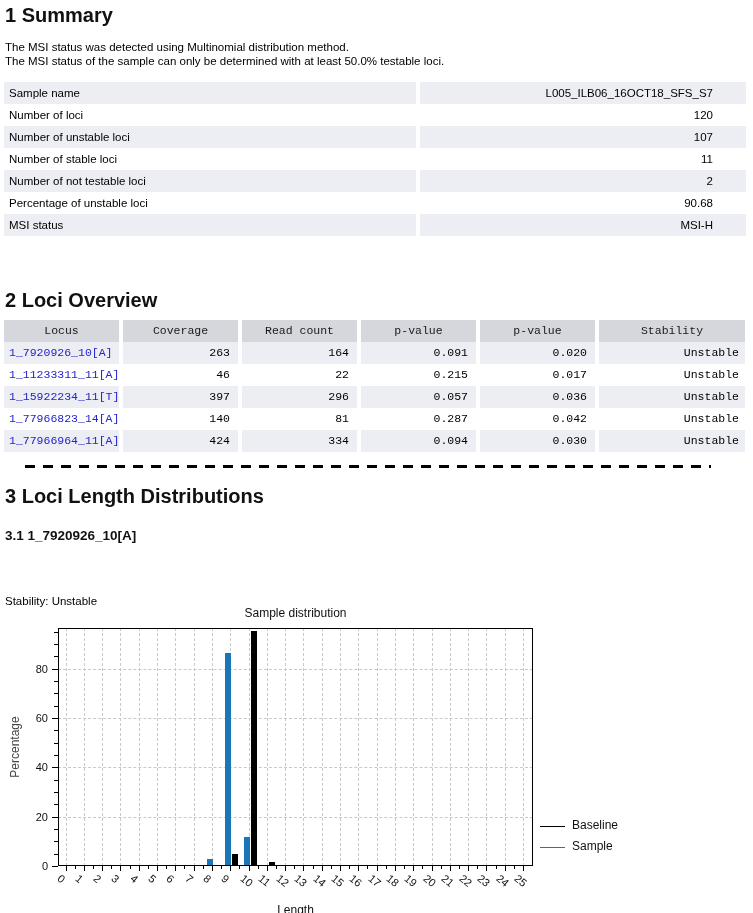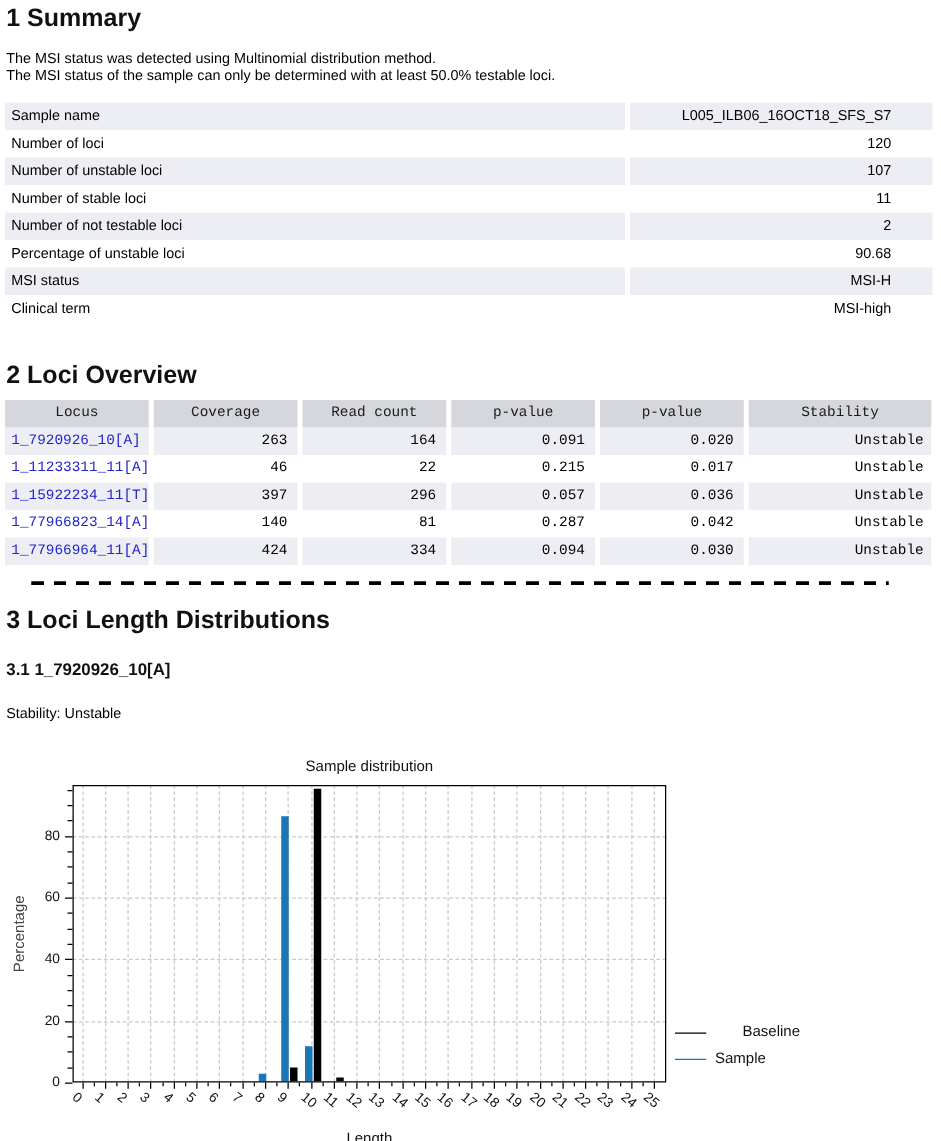--- a/index.html
+++ b/index.html
@@ -6,21 +6,21 @@
   body{width:753px;height:913px;position:relative;overflow:hidden;
        font-family:"Liberation Sans","DejaVu Sans",sans-serif;color:#000;}
   .abs{position:absolute;}
   .h1{font-size:20px;font-weight:bold;color:#111;}
   .h2{font-size:13.5px;font-weight:bold;color:#111;}
   .body-text{font-size:11.5px;line-height:14px;color:#000;}
 
   
   #summary-table{left:4px;top:82px;width:742px;}
   .srow{display:flex;height:22px;line-height:22px;font-size:11.5px;column-gap:4px;}
-  .srow .lbl{width:496px;padding-left:5px;box-sizing:border-box;}
+  .srow .lbl{width:412px;padding-left:5px;box-sizing:border-box;}
   .srow .val{flex:1;text-align:right;padding-right:33px;box-sizing:border-box;}
   .srow.shade .lbl,.srow.shade .val{background:#edeef3;}
 
   
   #loci-table{left:4px;top:320px;width:741px;}
   .lrow{display:flex;height:22px;line-height:22px;font-size:11.5px;column-gap:4px;margin-bottom:0;}
   .lrow .c{box-sizing:border-box;font-family:Liberation Mono, monospace;}
   .c0{width:115px;padding-left:5px;}
   .c1,.c2,.c3,.c4{width:115px;text-align:right;padding-right:8px;}
   .c5{width:146px;text-align:right;padding-right:6px;}
@@ -78,24 +78,20 @@
       <div class="val">2</div>
     </div>
     <div class="srow">
       <div class="lbl">Percentage of unstable loci</div>
       <div class="val">90.68</div>
     </div>
     <div class="srow shade">
       <div class="lbl">MSI status</div>
       <div class="val">MSI-H</div>
     </div>
-    <div class="srow">
-      <div class="lbl">Clinical term</div>
-      <div class="val">MSI-high</div>
-    </div>
   </div>
 
 <div class="abs h1" style="left:5px;top:289px;">2 Loci Overview</div>
 <div class="abs" id="loci-table">
     <div class="lrow lhead">
       <div class="c c0">Locus</div>
       <div class="c c1">Coverage</div>
       <div class="c c2">Read count</div>
       <div class="c c3">p-value</div>
       <div class="c c4">p-value threshold</div>
@@ -140,21 +136,21 @@
       <div class="c c3">0.094</div>
       <div class="c c4">0.030</div>
       <div class="c c5">Unstable</div>
     </div>
   </div>
 
 <div class="abs" id="divider"></div>
 
 <div class="abs h1" style="left:5px;top:485px;">3 Loci Length Distributions</div>
 <div class="abs h2" style="left:5px;top:528px;">3.1 1_7920926_10[A]</div>
-<div class="abs body-text" style="left:5px;top:564px;">Stability: Unstable</div>
+<div class="abs body-text" style="left:5px;top:594px;">Stability: Unstable</div>
 
 <div class="abs" id="chart">
   <div class="abs title">Sample distribution</div>
   <div class="abs y-title">Percentage</div>
   <div id="chart-layers">
       <div class="tick" style="left: 52px; top: 266px; width: 6px; height: 1px;"></div>
       <div class="ylab" style="left: 20px; top: 260px;">0</div>
       <div class="gridline-h" style="left: 58px; top: 216.674px; width: 475px;"></div>
       <div class="tick" style="left: 52px; top: 216.674px; width: 6px; height: 1px;"></div>
       <div class="ylab" style="left: 20px; top: 210.674px;">20</div>
@@ -289,17 +285,17 @@
       <div class="bar" style="left: 250.5px; top: 30.6995px; width: 6px; height: 234.301px; background: rgb(0, 0, 0);"></div>
       <div class="bar" style="left: 268.8px; top: 261.794px; width: 6px; height: 3.20622px; background: rgb(0, 0, 0);"></div>
       <div class="bar" style="left: 206.9px; top: 258.834px; width: 6px; height: 6.1658px; background: rgb(27, 118, 181);"></div>
       <div class="bar" style="left: 225.2px; top: 52.8964px; width: 6px; height: 212.104px; background: rgb(27, 118, 181);"></div>
       <div class="bar" style="left: 243.5px; top: 236.637px; width: 6px; height: 28.3627px; background: rgb(27, 118, 181);"></div>
     </div>
   <div class="abs plot"></div>
   <div class="abs x-title">Length</div>
   <div id="chart-legend">
       <div class="legend-line" style="left: 540px; top: 226px; border-top-color: rgb(0, 0, 0);"></div>
-      <div class="legend-text" style="left: 594px; top: 218px;">Baseline</div>
+      <div class="legend-text" style="left: 572px; top: 218px;">Baseline</div>
       <div class="legend-line" style="left: 540px; top: 247px; border-top-color: rgb(27, 118, 181);"></div>
       <div class="legend-text" style="left: 572px; top: 239px;">Sample</div>
     </div>
 </div>
 
 </body></html>

